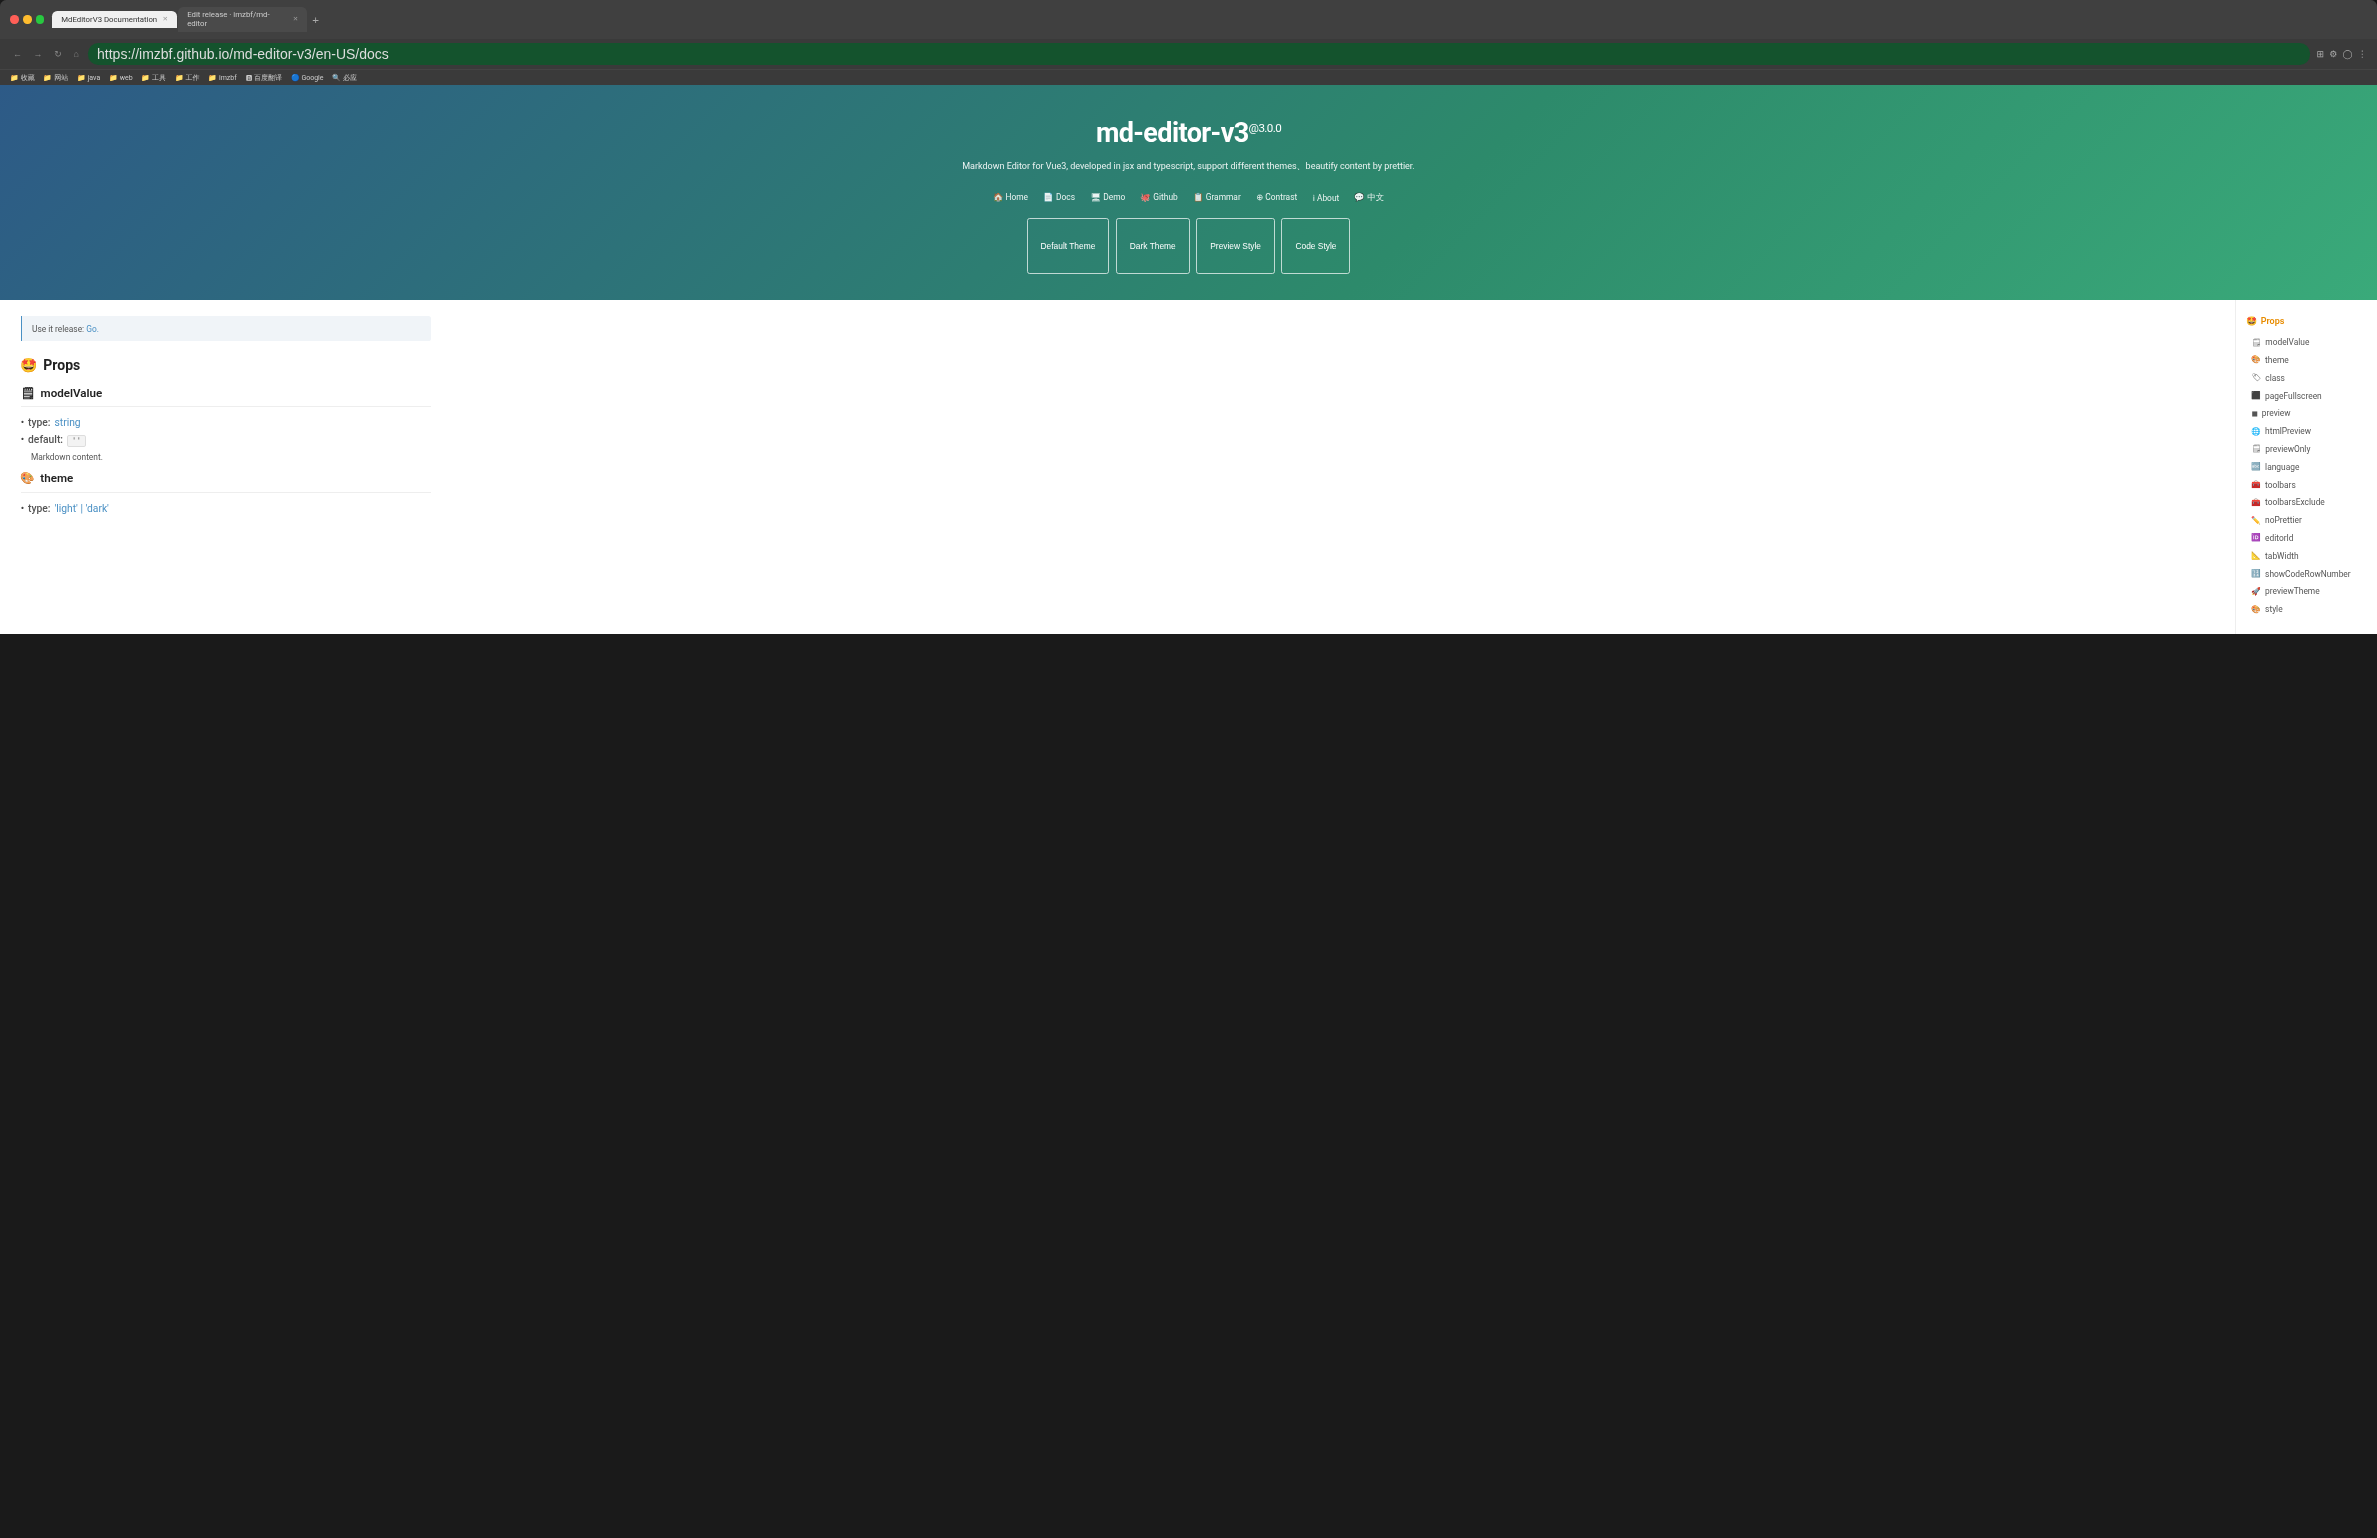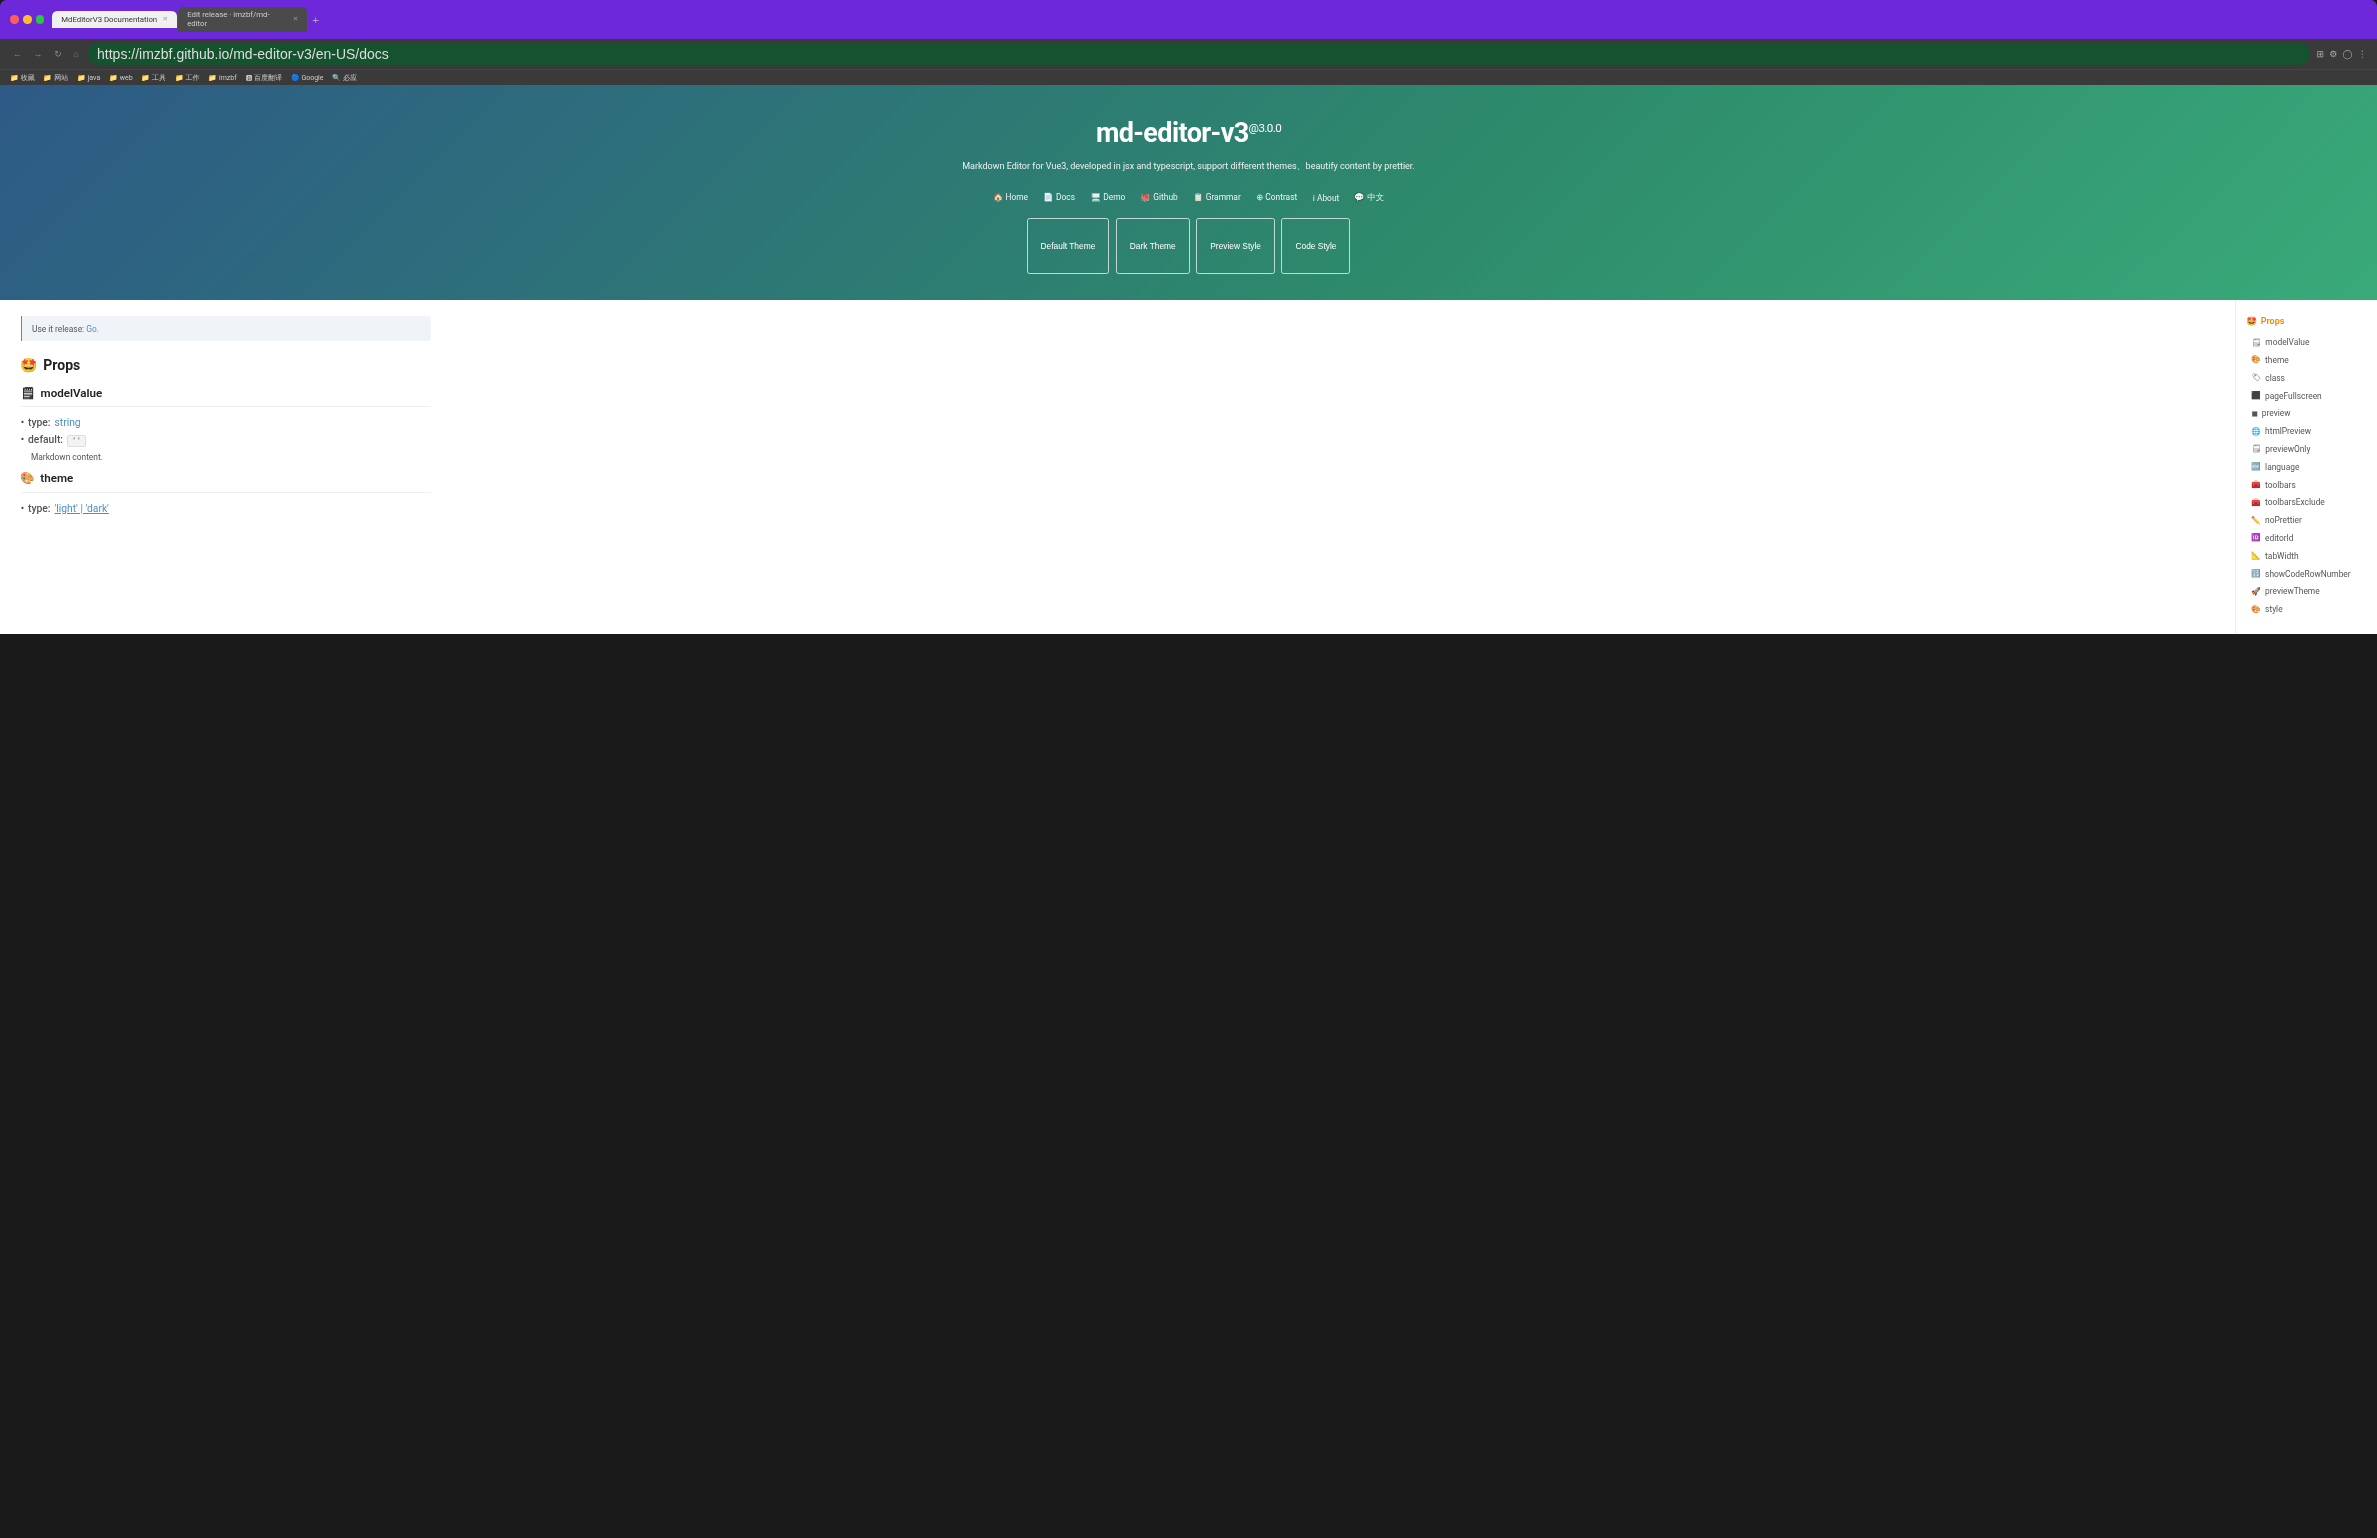--- a/index.html
+++ b/index.html
@@ -5,21 +5,21 @@
     * { box-sizing: border-box; margin: 0; padding: 0; }
     body { font-family: -apple-system, BlinkMacSystemFont, 'Segoe UI', Roboto, sans-serif; background: #1a1a1a; }
 
     
     .browser-chrome {
       background: #2c2c2c;
       border-radius: 6.5px 6.5px 0 0;
       overflow: hidden;
     }
     .title-bar {
-      background: #6d28d9;
+      background: #404040;
       padding: 6.5px 10.3px;
       display: flex;
       align-items: center;
       gap: 7.8px;
     }
     .traffic-lights { display: flex; gap: 4.5px; align-items: center; }
     .traffic-light {
       width: 8.4px; height: 8.4px; border-radius: 50%;
       display: inline-block;
     }
@@ -277,21 +277,21 @@
       color: #ccc;
       display: flex;
       gap: 10.3px;
     }
     .code-line-numbers { color: #666; user-select: none; }
     .code-content { flex: 1; }
     .code-tag { color: #e06c75; }
     .code-attr { color: #98c379; }
     .code-val { color: #e5c07b; }
     .prop-type-inline { color: #4a90c4; }
-    .prop-type-union { color: #4a90c4; text-decoration: underline; }
+    .prop-type-union { color: #4a90c4; }
 
     .list-item-bullet {
       display: flex;
       align-items: baseline;
       gap: 3.9px;
       margin-bottom: 3.9px;
     }
     .bullet { color: #444; }
   </style>
 </head>

